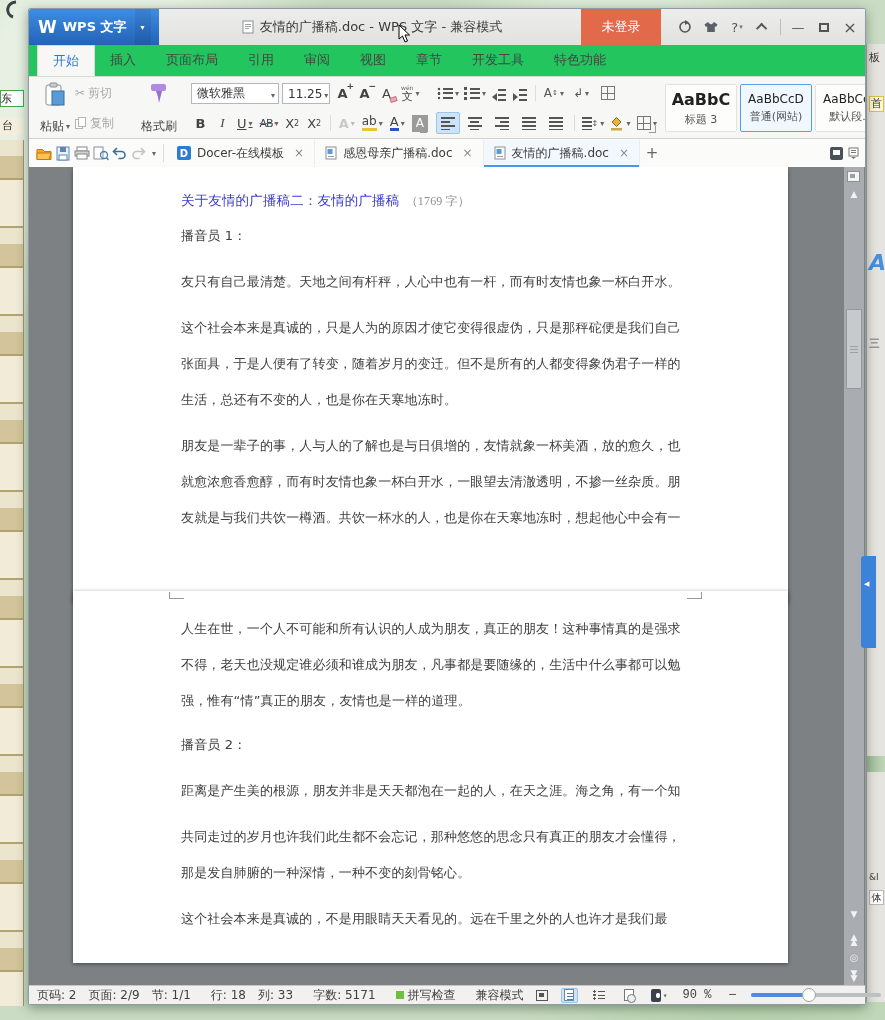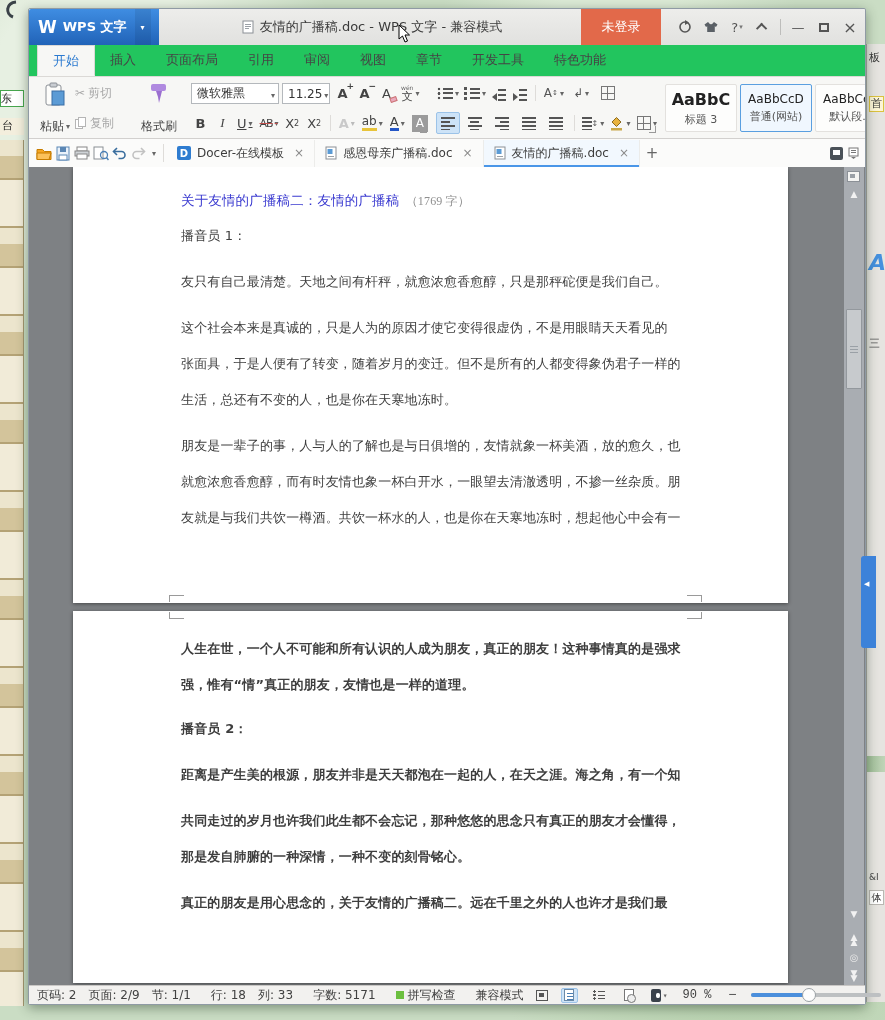--- a/index.html
+++ b/index.html
@@ -127,21 +127,21 @@
   .dtab .x{color:#8a8a8a;font-size:12px;margin-left:4px;}
   .dbadge{width:14px;height:14px;background:#2e7cd0;color:#fff;border-radius:2px;font-size:10px;font-weight:bold;display:flex;align-items:center;justify-content:center;}
   .addtab{width:24px;height:27px;display:flex;align-items:center;justify-content:center;font-size:15px;color:#666;}
   .dbr{margin-left:auto;display:flex;align-items:center;gap:5px;padding-right:6px;}
   .sqico{width:13px;height:13px;background:#4a5158;border-radius:2px;position:relative;}
   .sqico::after{content:"";position:absolute;left:3px;top:3px;width:7px;height:5px;background:#fff;}
   
   .docarea{position:absolute;left:0;top:158px;right:0;bottom:19px;background:#7e8184;overflow:hidden;}
   .page{position:absolute;left:44px;width:715px;background:#fff;box-shadow:0 1px 4px rgba(0,0,0,.45);}
   .page1{top:0;height:436px;}
-  .page2{top:444px;height:372px;font-weight:bold;}
+  .page2{top:424px;height:372px;}
   .pgc{position:absolute;left:108px;width:512px;}
   .page1 .pgc{top:15px;} .page2 .pgc{top:20px;}
   .ln{height:36px;line-height:36px;font-size:13px;color:#3e3e3e;white-space:nowrap;letter-spacing:.15px;}
   .blk{margin-bottom:10px;} .blk8{margin-bottom:8px;}
   .hlk{font-size:13.5px;color:#3a3ad0;}
   .hmt{font-size:12px;color:#8f8f8f;font-family:"Liberation Serif",serif;margin-left:2px;}
   .mk{position:absolute;width:15px;height:7px;}
   .mk-bl{left:96px;bottom:1px;border-top:1px solid #9a9a9a;border-left:1px solid #9a9a9a;}
   .mk-br{right:86px;bottom:1px;border-top:1px solid #9a9a9a;border-right:1px solid #9a9a9a;}
   .mk-tl{left:96px;top:1px;border-bottom:1px solid #9a9a9a;border-left:1px solid #9a9a9a;}
@@ -532,57 +532,58 @@
       <div class="page page1">
         <div class="pgc">
           <div class="ln">
             <span class="hlk">关于友情的广播稿二：友情的广播稿</span>
             <span class="hmt">（1769 字）</span>
           </div>
           <div class="blk">
             <div class="ln">播音员 1：</div>
           </div>
           <div class="blk">
-            <div class="ln">友只有自己最清楚。天地之间有杆秤，就愈浓愈香愈醇，只是那秤砣便是我们自己。</div>
-          </div>
-          <div class="blk">
-            <div class="ln">这个社会本来是真诚的，只是人为的原因才使它变得很虚伪，不是用眼睛天天看见的</div>
+            <div class="ln">友只有自己最清楚。天地之间有杆秤，人心中也有一杆，而有时友情也象一杯白开水。</div>
+          </div>
+          <div class="blk">
+            <div class="ln">这个社会本来是真诚的，只是人为的原因才使它变得很虚伪，只是那秤砣便是我们自己</div>
             <div class="ln">张面具，于是人便有了转变，随着岁月的变迁。但不是所有的人都变得象伪君子一样的</div>
             <div class="ln">生活，总还有不变的人，也是你在天寒地冻时。</div>
           </div>
           <div class="blk">
             <div class="ln">朋友是一辈子的事，人与人的了解也是与日俱增的，友情就象一杯美酒，放的愈久，也</div>
             <div class="ln">就愈浓愈香愈醇，而有时友情也象一杯白开水，一眼望去清澈透明，不掺一丝杂质。朋</div>
             <div class="ln">友就是与我们共饮一樽酒。共饮一杯水的人，也是你在天寒地冻时，想起他心中会有一</div>
           </div>
         </div>
         <i class="mk mk-bl"></i>
         <i class="mk mk-br"></i>
       </div>
 
       <div class="page page2">
         <i class="mk mk-tl"></i>
         <i class="mk mk-tr"></i>
         <div class="pgc">
           <div class="blk8">
             <div class="ln">人生在世，一个人不可能和所有认识的人成为朋友，真正的朋友！这种事情真的是强求</div>
+            <div class="ln">不得，老天也没规定谁必须和谁成为朋友，凡事都是要随缘的，生活中什么事都可以勉</div>
             <div class="ln">强，惟有“情”真正的朋友，友情也是一样的道理。</div>
           </div>
           <div class="blk">
             <div class="ln">播音员 2：</div>
           </div>
           <div class="blk">
             <div class="ln">距离是产生美的根源，朋友并非是天天都泡在一起的人，在天之涯。海之角，有一个知</div>
           </div>
           <div class="blk">
             <div class="ln">共同走过的岁月也许我们此生都不会忘记，那种悠悠的思念只有真正的朋友才会懂得，</div>
             <div class="ln">那是发自肺腑的一种深情，一种不变的刻骨铭心。</div>
           </div>
           <div class="blk">
-            <div class="ln">真正的朋友是用心思念的，关于友情的广播稿二。远在千里之外的人也许才是我们最</div>
+            <div class="ln">这个社会本来是真诚的，不是用眼睛天天看见的。远在千里之外的人也许才是我们最</div>
           </div>
         </div>
       </div>
 
       <div class="vscroll">
         <span class="vs-icon"></span>
         <span class="vsb vs-up">▲</span>
         <span class="vs-thumb"></span>
         <span class="vsb vs-down">▼</span>
         <span class="vsb dblup"><span>▲</span><br><span>▲</span></span>

